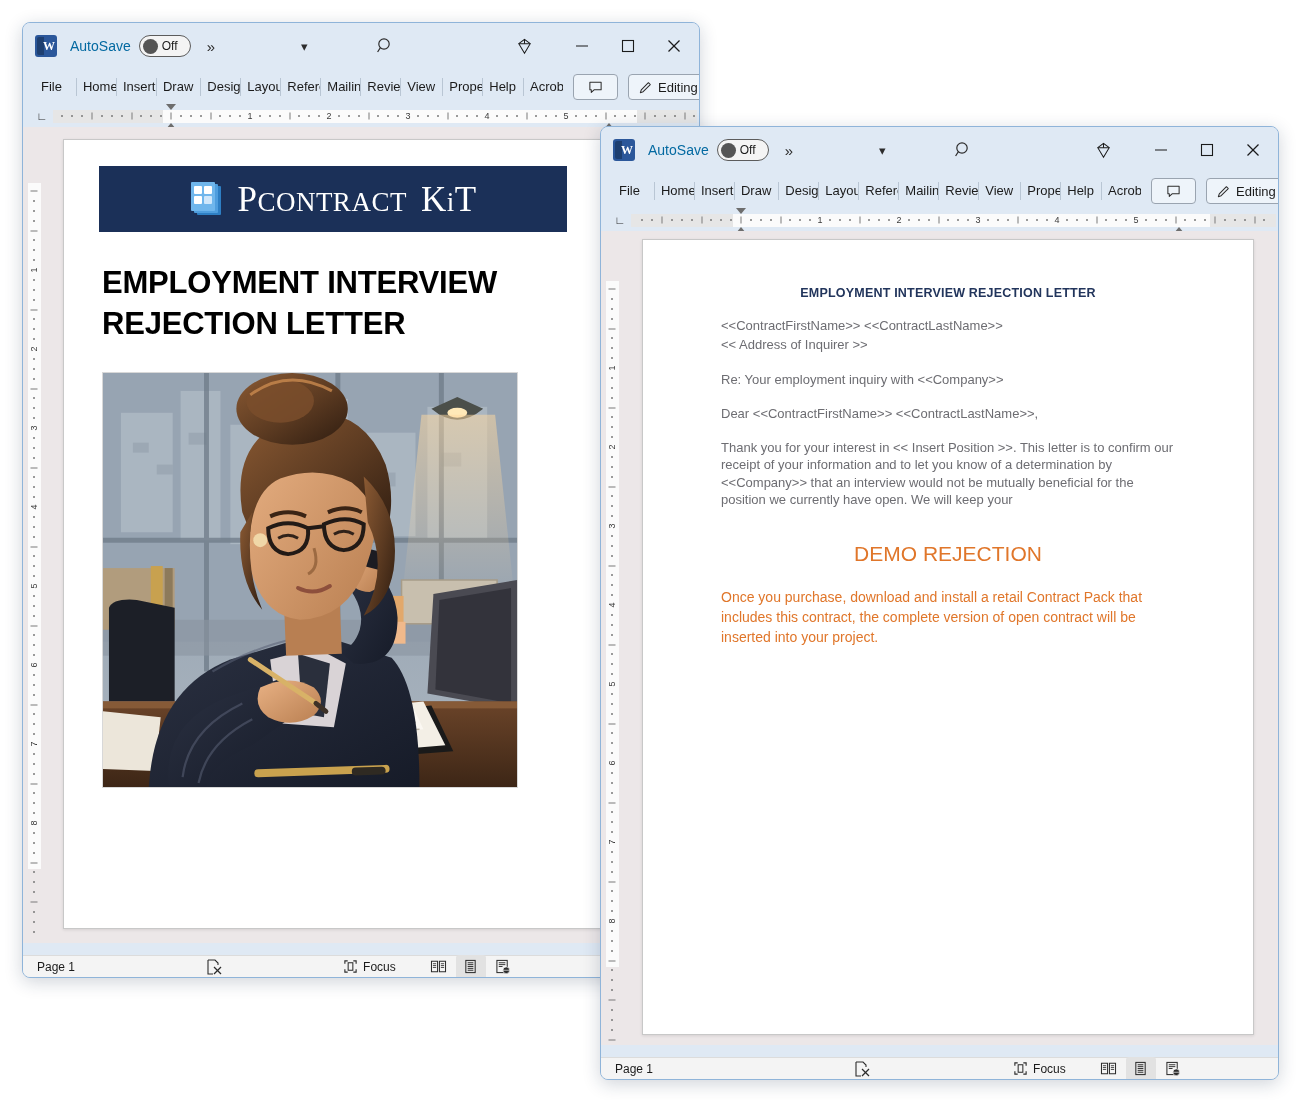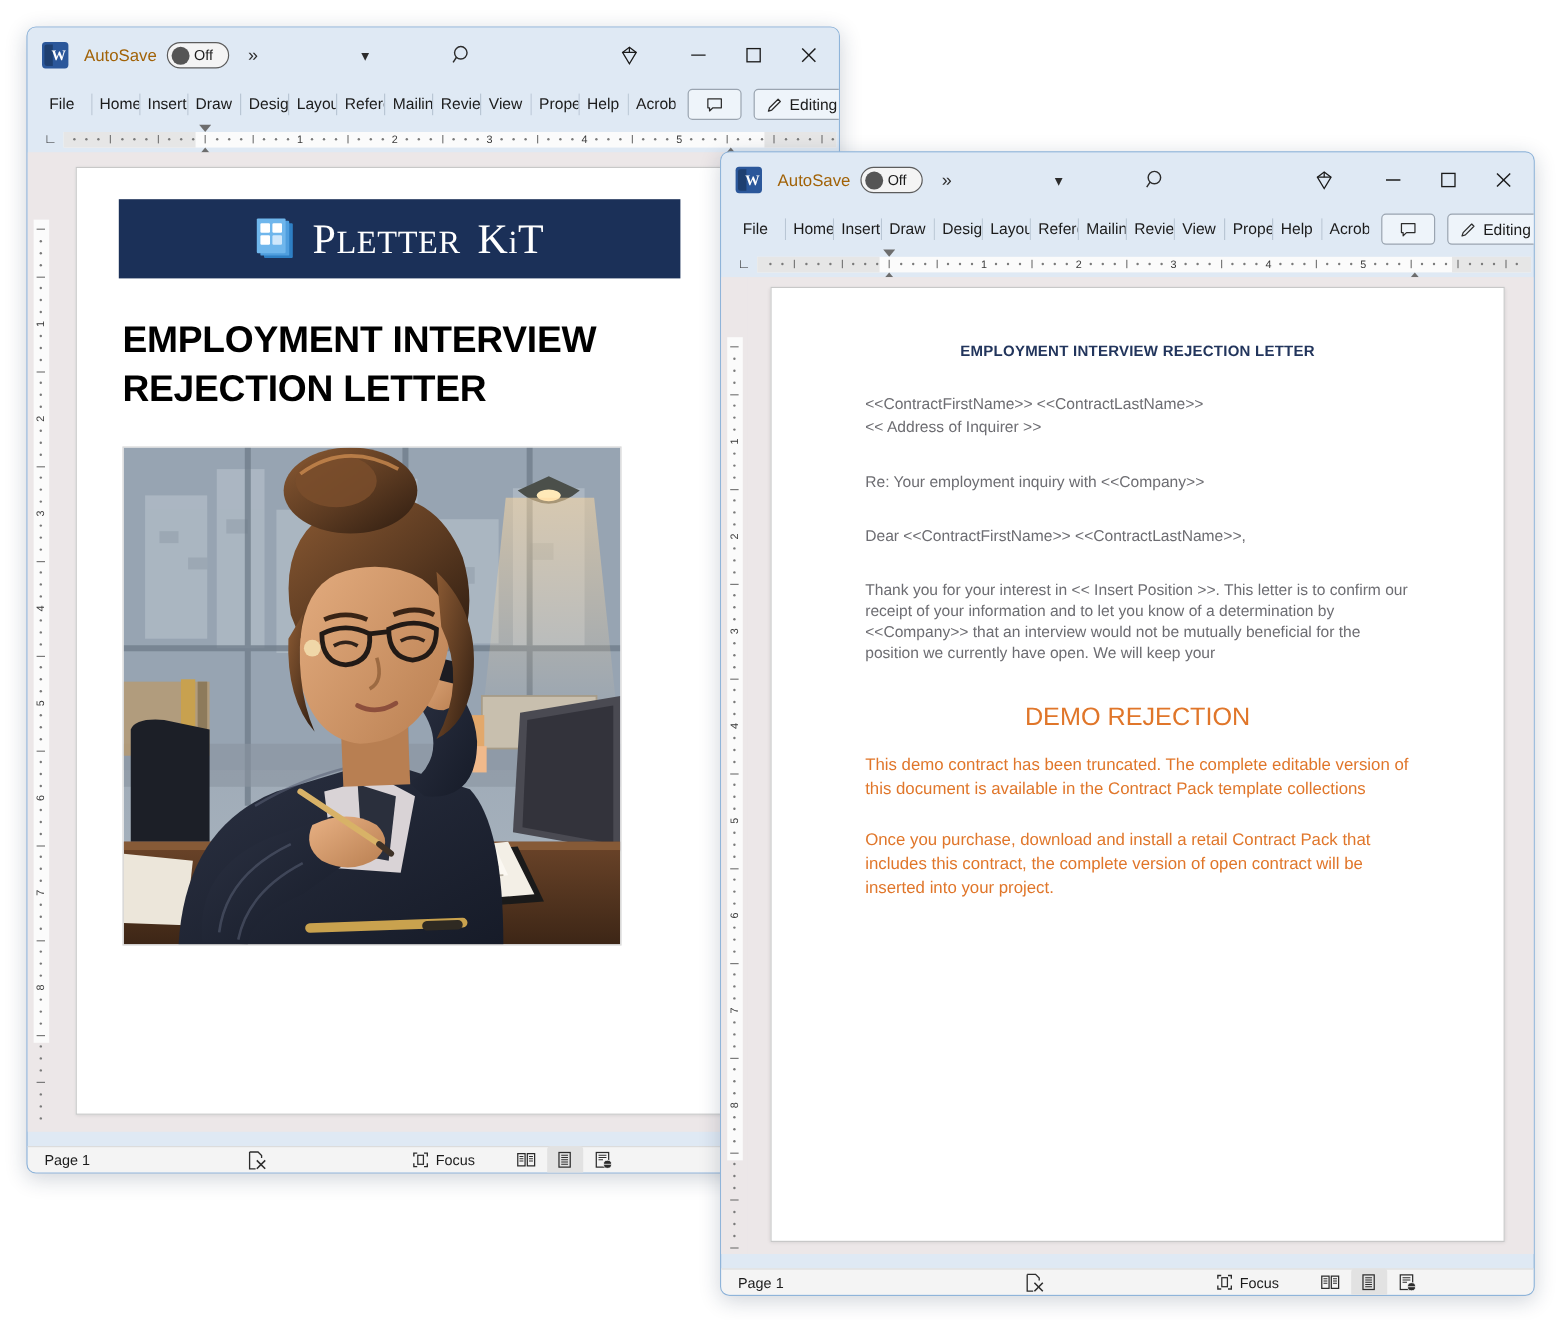--- a/index.html
+++ b/index.html
@@ -39,21 +39,21 @@
   }
   .word-ico::before {
     content: ""; position: absolute; left: 2px; top: 2px;
     width: 7px; height: 18px; background: #1e3f70; border-radius: 2px 0 0 2px;
   }
   .word-ico span {
     color: #fff; font-size: 12px; font-weight: bold;
     font-family: "Liberation Serif", serif; line-height: 1;
     position: relative; left: 3px;
   }
-  .autosave-label { font-size: 14px; color: #a16207; margin-left: 13px; }
+  .autosave-label { font-size: 14px; color: #0369a1; margin-left: 13px; }
   .toggle {
     margin-left: 8px; width: 52px; height: 22px; border-radius: 11px;
     border: 1px solid #5c5c5c; background: #f4f4f4;
     display: flex; align-items: center; position: relative;
   }
   .toggle .knob {
     width: 15px; height: 15px; border-radius: 50%; background: #555;
     margin-left: 3px;
   }
   .toggle .tlabel { font-size: 12px; color: #1b1b1b; margin-left: 4px; }
@@ -176,21 +176,21 @@
   .doc-h1 {
     font-family: "Liberation Sans", sans-serif; font-weight: bold;
     font-size: 31px; color: #000; line-height: 1.33; letter-spacing: -0.2px;
   }
 
   
   .d2-title {
     text-align: center; font-size: 12.5px; font-weight: bold; color: #22355c;
     letter-spacing: .2px;
   }
-  .d2-p { font-size: 13px; color: #6d6d72; line-height: 1.33; margin-top: 28px; }
+  .d2-p { font-size: 13px; color: #6d6d72; line-height: 1.33; margin-top: 17px; }
   .d2-p.tight { margin-top: 2px; }
   .d2-demo-h {
     text-align: center; font-size: 21px; color: #e0762a; margin-top: 34px;
   }
   .d2-orange { font-size: 14px; color: #e0762a; line-height: 1.42; margin-top: 18px; }
   .d2-link {
     font-size: 13px; color: #e0762a; line-height: 1.45; margin-top: 22px;
     text-decoration: underline; display: block; word-break: break-all;
   }
 </style>
@@ -445,21 +445,21 @@
               <i style="left:8px;  top:5px;  width:24px; height:29px; background:#2e7fc4;"></i>
               <i style="left:5px;  top:3px;  width:24px; height:29px; background:#4f9ede;"></i>
               <i style="left:2px;  top:1px;  width:24px; height:29px; background:#6fb6ec;"></i>
               <i style="left:5px;  top:5px;  width:8px;  height:8px;  background:#ffffff;"></i>
               <i style="left:15px; top:5px;  width:8px;  height:8px;  background:#ffffff;"></i>
               <i style="left:5px;  top:15px; width:8px;  height:8px;  background:#ffffff;"></i>
               <i style="left:15px; top:15px; width:8px;  height:8px;  background:#cfe7fb;"></i>
             </div>
             <div class="pk-wordmark">
               <span class="cap">P</span>
-                <span class="sc">LETTER</span>
+                <span class="sc">CONTRACT</span>
                 <span style="width:14px;display:inline-block"></span>
                 <span class="cap">K</span>
                 <span class="sc">i</span>
                 <span class="cap">T</span>
             </div>
           </div>
 
           <div class="doc-h1" style="margin-top:30px;">EMPLOYMENT INTERVIEW REJECTION LETTER</div>
 
           <div style="margin-top:28px; width:416px; height:416px; border:1px solid #d8d8d8; overflow:hidden;">
@@ -913,21 +913,20 @@
       <div class="canvas">
         <div class="page" style="left:19px; top:8px; width:612px; height:796px; padding:46px 78px;">
           <div class="d2-title">EMPLOYMENT INTERVIEW REJECTION LETTER</div>
           <div class="d2-p">&lt;&lt;ContractFirstName&gt;&gt; &lt;&lt;ContractLastName&gt;&gt;</div>
           <div class="d2-p tight">&lt;&lt; Address of Inquirer &gt;&gt;</div>
           <div class="d2-p">Re: Your employment inquiry with &lt;&lt;Company&gt;&gt;</div>
           <div class="d2-p">Dear &lt;&lt;ContractFirstName&gt;&gt; &lt;&lt;ContractLastName&gt;&gt;,</div>
           <div class="d2-p">Thank you for your interest in &lt;&lt; Insert Position &gt;&gt;. This letter is to confirm our receipt of your information and to let you know of a determination by &lt;&lt;Company&gt;&gt; that an interview would not be mutually beneficial for the position we currently have open. We will keep your</div>
 
           <div class="d2-demo-h">DEMO REJECTION</div>
-          <div class="d2-orange">This demo contract has been truncated. The complete editable version of this document is available in the Contract Pack template collections</div>
           <div class="d2-orange" style="margin-top:22px;">Once you purchase, download and install a retail Contract Pack that includes this contract, the complete version of open contract will be inserted into your project.</div>
         </div>
       </div>
     </div>
 
     <div class="statusbar">
       <div class="sb-page">Page 1</div>
       <div class="sb-wordcount" style="margin-left:200px;">
         <svg width="18" height="18" viewBox="0 0 18 18">
             <path d="M3 2h7l3 3v2" fill="none" stroke="#2c2c2c" stroke-width="1.1"></path>

